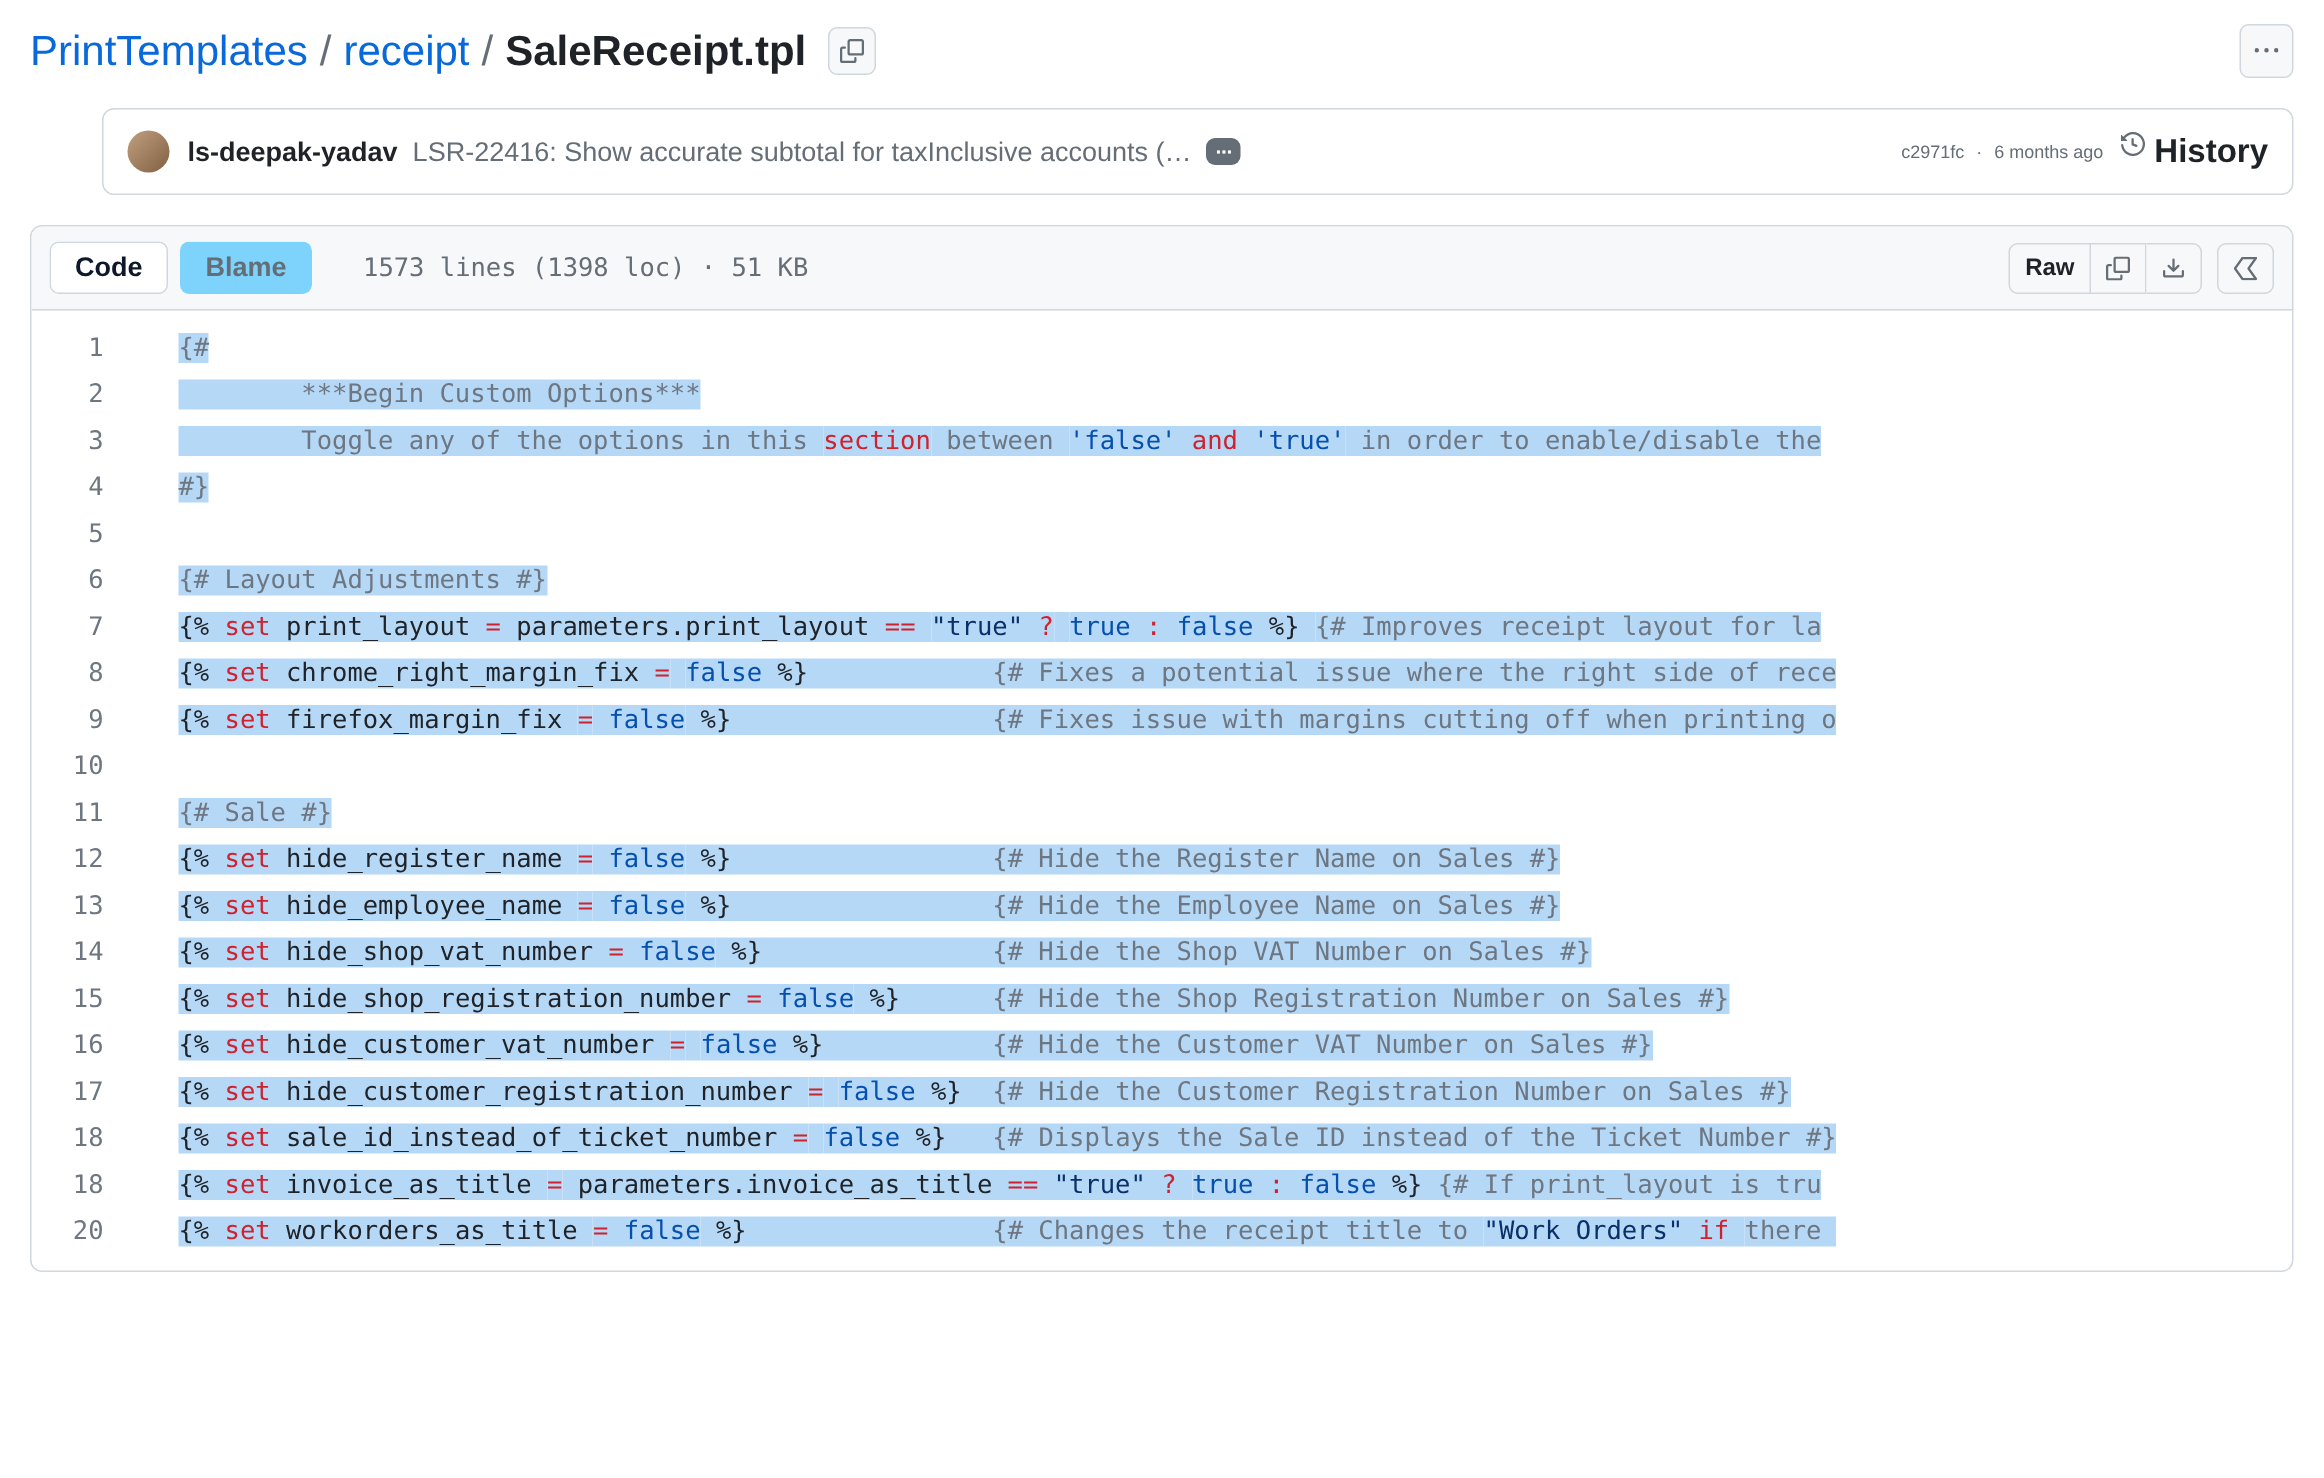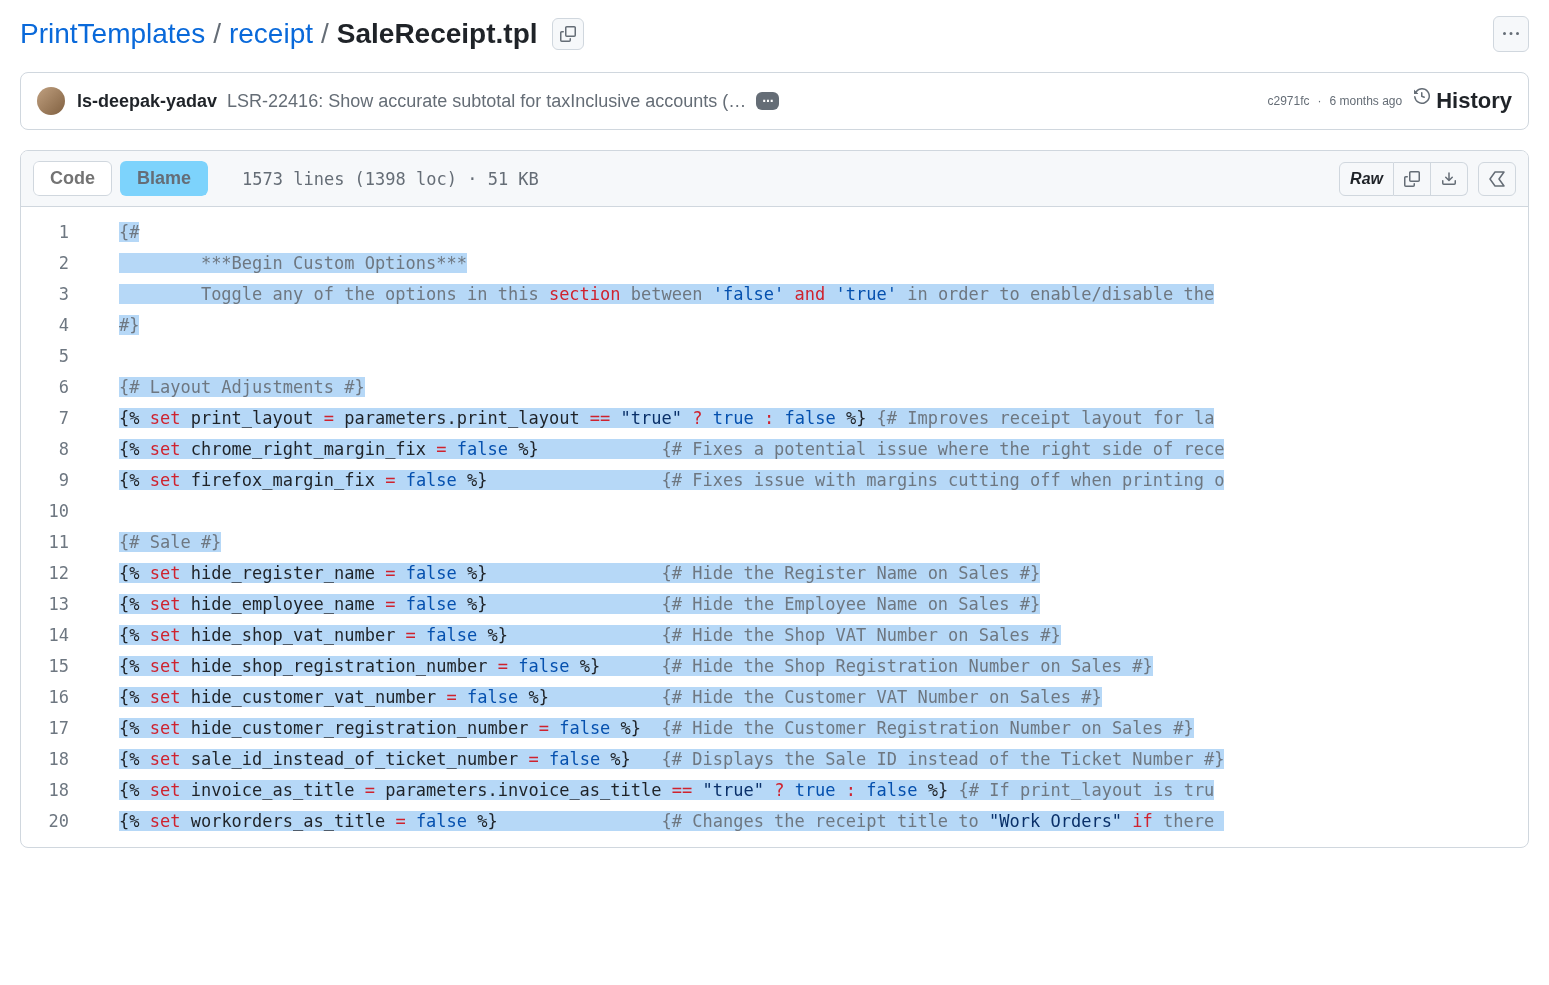--- a/index.html
+++ b/index.html
@@ -48,20 +48,21 @@
     cursor: pointer;
   }
   .commit-box {
     border: 1px solid #d0d7de;
     border-radius: 8px;
     padding: 14px 16px;
     display: flex;
     align-items: center;
     gap: 12px;
     margin-bottom: 20px;
+    margin-left: 48px;
   }
   .avatar {
     width: 28px; height: 28px; border-radius: 50%;
     background: linear-gradient(135deg,#c0a080,#806040);
     flex-shrink: 0;
   }
   .commit-main {
     display: flex; align-items: center; gap: 10px; flex: 1; min-width: 0;
     font-size: 18px;
   }
@@ -96,41 +97,40 @@
     border: 1px solid #d0d7de;
     background: #7dd3fc;
     padding: 6px 16px;
     font-size: 18px;
     font-weight: 600;
     cursor: pointer;
     color: #656d76;
   }
   .seg button:first-child { border-radius: 6px; margin-right: 8px;}
   .seg button:last-child { border-radius: 6px; }
-  .seg button.active { background: #ffffff; color:#737373; border-color:#d0d7de;}
+  .seg button.active { background: #ffffff; color:#0f172a; border-color:#d0d7de;}
   .seg button:not(.active) { border-color: transparent; }
 
   .file-info {
     font-family: ui-monospace, SFMono-Regular, Menlo, Consolas, monospace;
     color: #656d76;
     font-size: 17px;
     margin-left: 24px;
   }
   .toolbar-right { display: flex; align-items: center; gap: 0;}
   .tb-btn {
     border: 1px solid #d0d7de;
     background: #f6f8fa;
     height: 34px; min-width: 34px;
     display: inline-flex; align-items: center; justify-content: center;
     cursor: pointer;
     padding: 0 10px;
     font-size: 16px;
     font-weight: 600;
     color: #1f2328;
-    font-style: italic;
   }
   .tb-btn.raw { border-radius: 6px 0 0 6px; }
   .tb-btn.copy { border-left: none; }
   .tb-btn.dl { border-left: none; border-radius: 0 6px 6px 0; }
   .tb-btn.sym { margin-left: 10px; border-radius: 6px; }
 
   .code-area {
     display: grid;
     grid-template-columns: 70px 1fr;
     font-family: ui-monospace, SFMono-Regular, Menlo, Consolas, monospace;

